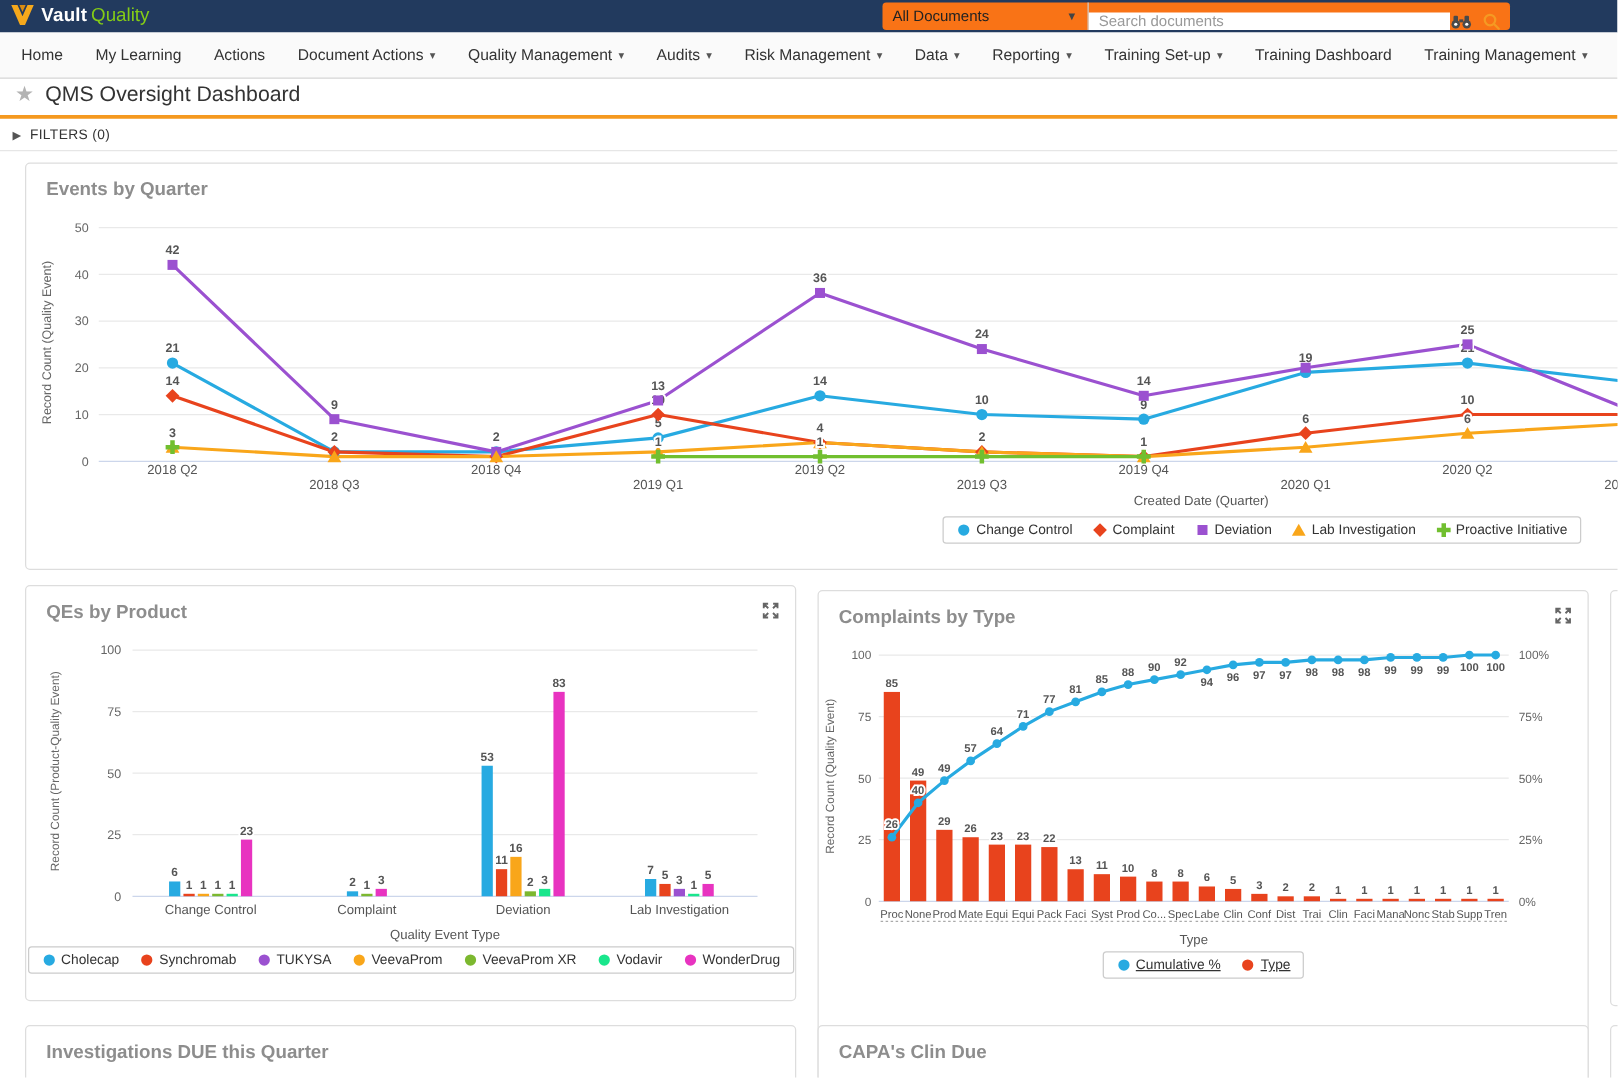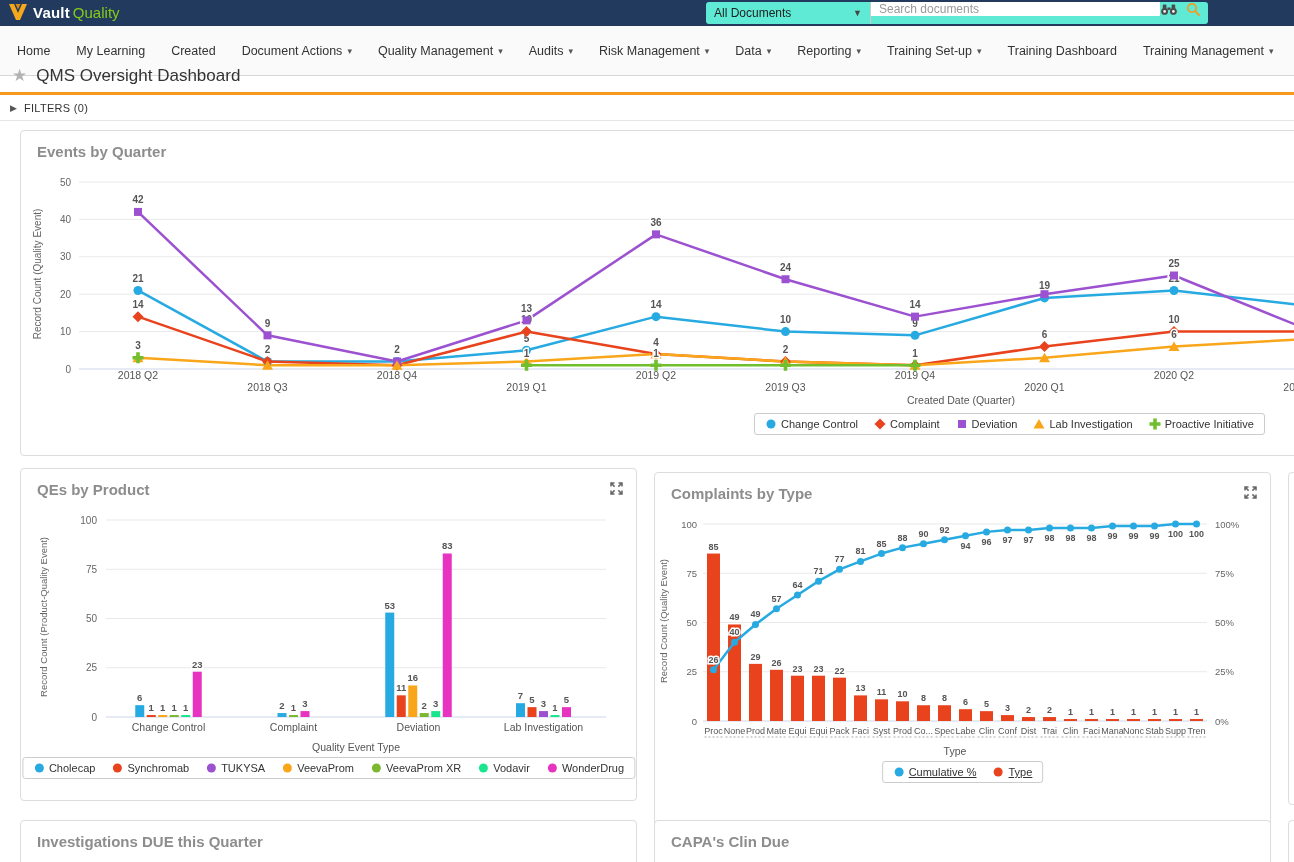--- a/index.html
+++ b/index.html
@@ -5,30 +5,30 @@
   html,body{margin:0;padding:0;}
   body{
     width:1294px;height:862px;overflow:hidden;position:relative;
     background:#fff;font-family:"Liberation Sans",sans-serif;font-size:12px;color:#333;
   }
   
   .topbar{position:absolute;left:0;top:0;width:1294px;height:26px;background:#223a5e;}
   .logo{position:absolute;left:8px;top:3px;display:flex;align-items:center;gap:5px;}
   .logo-vault{color:#fff;font-weight:bold;font-size:15px;letter-spacing:.2px;}
   .logo-quality{color:#84cc16;font-weight:400;font-size:15px;margin-left:-2px;}
-  .searchbox{position:absolute;left:706px;top:2px;width:502px;height:22px;background:#5eead4;border-radius:3px;display:flex;align-items:flex-start;}
+  .searchbox{position:absolute;left:706px;top:2px;width:502px;height:22px;background:#f97316;border-radius:3px;display:flex;align-items:flex-end;}
   .scope{display:flex;align-items:center;width:148px;padding:0 8px;height:100%;cursor:pointer;}
   .scope-label{font-size:12px;color:#222;flex:1;}
   .scope-caret{font-size:9px;color:#444;}
   .search-sep{width:1px;height:22px;background:#ccc;}
   .search-input{flex:1;border:none;outline:none;font-size:12px;padding:0 8px;color:#333;font-family:"Liberation Sans",sans-serif;}
   .search-input::placeholder{color:#999;}
   .search-icons{display:flex;align-items:center;gap:8px;padding-right:8px;}
   
-  .menubar{position:absolute;left:0;top:26px;width:1294px;height:50px;background:#fafafa;border-bottom:1px solid #d6d6d6;display:flex;align-items:center;padding-left:4px;box-sizing:border-box;}
+  .menubar{position:absolute;left:0;top:26px;width:1294px;height:37px;background:#fafafa;border-bottom:1px solid #d6d6d6;display:flex;align-items:center;padding-left:4px;box-sizing:border-box;}
   .nav-item{display:flex;align-items:center;padding:0 13px;height:100%;font-size:12.5px;color:#333;cursor:pointer;white-space:nowrap;}
   .nav-item .caret{font-size:9px;color:#555;margin-left:5px;}
   
   .titlebar{position:absolute;left:0;top:59px;width:1294px;height:33px;display:flex;align-items:center;}
   .fav-star{color:#b3b3b3;font-size:17px;margin:0 9px 0 12px;cursor:pointer;}
   .page-title{font-size:17px;color:#333;}
   .orange-rule{position:absolute;left:0;top:92px;width:1294px;height:3px;background:#f5991f;}
   .filtersbar{position:absolute;left:0;top:95px;width:1294px;height:25px;display:flex;align-items:center;border-bottom:1px solid #e6e6e6;}
   .filters-caret{color:#555;font-size:9px;margin:0 7px 0 10px;}
   .filters-label{font-size:11px;color:#333;letter-spacing:.3px;}
@@ -90,21 +90,21 @@
 </div>
 
 <div class="menubar">
     <div class="nav-item">
       <span>Home</span>
     </div>
     <div class="nav-item">
       <span>My Learning</span>
     </div>
     <div class="nav-item">
-      <span>Created</span>
+      <span>Actions</span>
     </div>
     <div class="nav-item">
       <span>Document Actions</span>
       <span class="caret">▾</span>
     </div>
     <div class="nav-item">
       <span>Quality Management</span>
       <span class="caret">▾</span>
     </div>
     <div class="nav-item">

